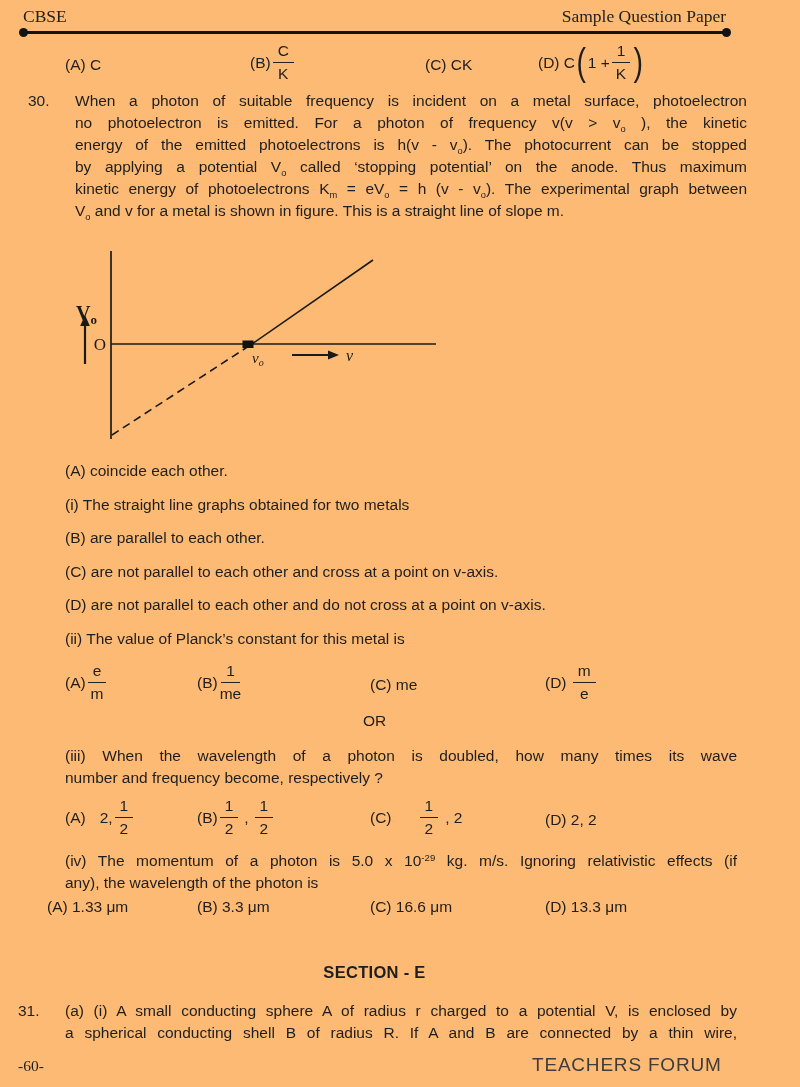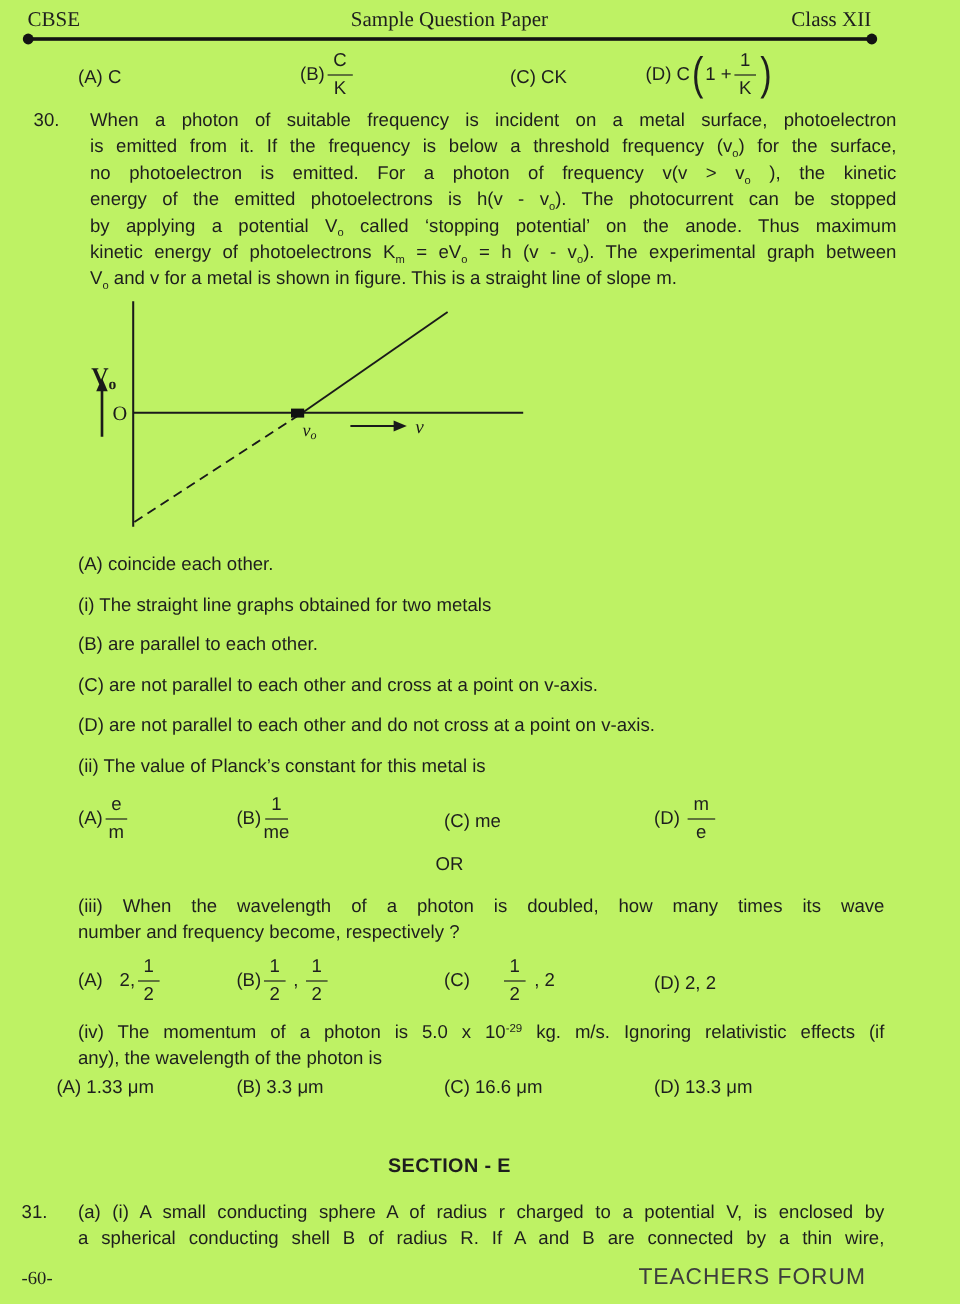--- a/index.html
+++ b/index.html
@@ -1,19 +1,19 @@
 <!DOCTYPE html>
 <html><head>
 <meta charset="utf-8">
 <style>
   * { margin:0; padding:0; box-sizing:border-box; }
   html,body { background:#888; }
   .page {
     position:relative; width:800px; height:1087px; margin:0 auto;
-    background:#bef264; color:#1e1e1e; overflow:hidden;
+    background:#fdba74; color:#1e1e1e; overflow:hidden;
     font-family:"Liberation Sans","DejaVu Sans",sans-serif;
     font-size:15.5px;
   }
   .serif { font-family:"Liberation Serif","DejaVu Serif",serif; }
 
   
   .header { position:absolute; top:6px; left:23px; width:703px; display:flex; align-items:baseline; font-size:17.5px; }
   .header .h-left { flex:1; text-align:left; }
   .header .h-center { flex:0 0 auto; text-align:center; }
   .header .h-right { flex:1; text-align:right; }
@@ -55,21 +55,20 @@
   .gsvg text { font-family:"Liberation Serif","DejaVu Serif",serif; fill:#1a1a1a; }
 </style>
 </head>
 <body>
 
 <div class="page">
 
   <div class="header serif">
     <span class="h-left">CBSE</span>
     <span class="h-center">Sample Question Paper</span>
-    <span class="h-right">Class XII</span>
   </div>
   <div class="rule"></div>
   <span class="rule-dot" style="left:19px;"></span>
   <span class="rule-dot" style="left:722px;"></span>
 
   <div class="optrow" style="top:40px; height:54px;">
     <span class="opt" style="left:65px; top:16px;">
       <span>(A)</span>&nbsp;<span>C</span>
     </span>
     <span class="opt" style="left:250px; top:2px;">
@@ -92,21 +91,20 @@
           <span class="den">K</span>
         </span>
       <span class="bigparen">)</span>
     </span>
   </div>
 
   <div class="qblock" style="top:90px;margin-left:10px;">
     <span class="qnum">30.</span>
     <div class="qtext">
       <span class="jline">When a photon of suitable frequency is incident on a metal surface, photoelectron</span>
-      <span class="jline">is emitted from it. If the frequency is below a threshold frequency (v<sub>o</sub>) for the surface,</span>
       <span class="jline">no photoelectron is emitted. For a photon of frequency v(v &gt; v<sub>o</sub> ), the kinetic</span>
       <span class="jline">energy of the emitted photoelectrons is h(v - v<sub>o</sub>). The photocurrent can be stopped</span>
       <span class="jline">by applying a potential V<sub>o</sub> called ‘stopping potential’ on the anode. Thus maximum</span>
       <span class="jline">kinetic energy of photoelectrons K<sub>m</sub> = eV<sub>o</sub> = h (v - v<sub>o</sub>). The experimental graph between</span>
       <span class="line">V<sub>o</sub> and v for a metal is shown in figure. This is a straight line of slope m.</span>
     </div>
   </div>
 
   <div class="figure">
     <svg class="gsvg" width="380" height="202" viewBox="0 0 380 202">

